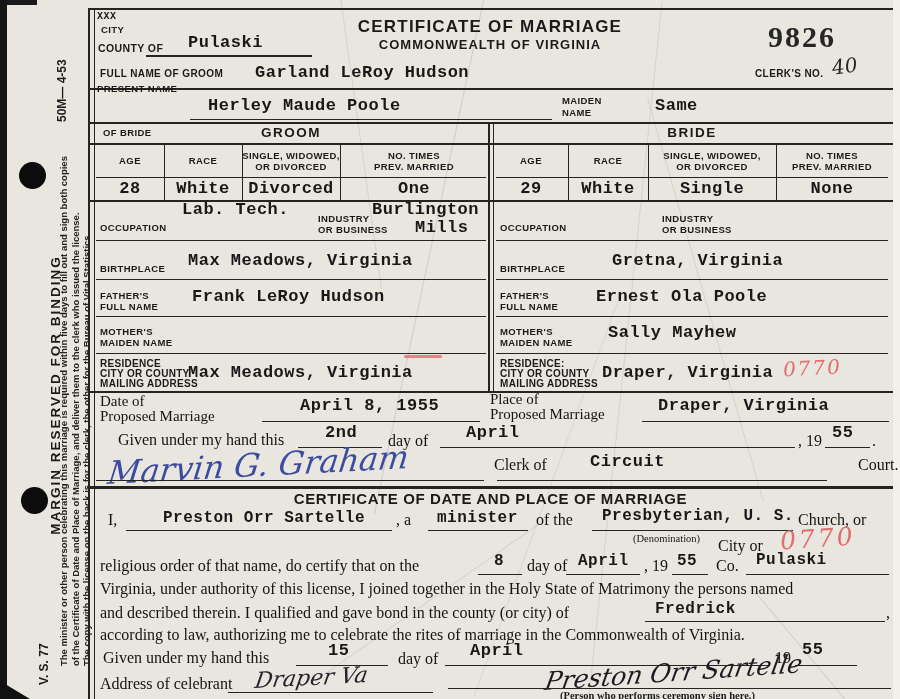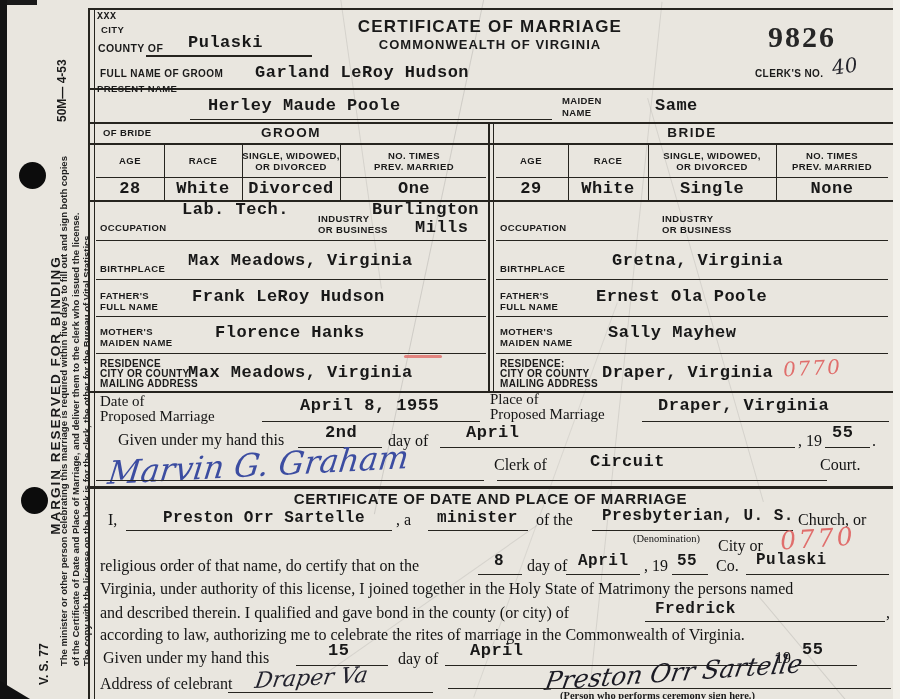--- a/index.html
+++ b/index.html
@@ -145,21 +145,20 @@
   <span class="lbl" style="left:100px;top:301px;">FULL NAME</span>
   <span class="typed t17" style="left:192px;top:287px;">Frank LeRoy Hudson</span>
   <span class="lbl" style="left:500px;top:290px;">FATHER'S</span>
   <span class="lbl" style="left:500px;top:301px;">FULL NAME</span>
   <span class="typed t17" style="left:596px;top:287px;">Ernest Ola Poole</span>
   <div class="hl" style="left:96px;top:316px;width:390px;height:1px;"></div>
   <div class="hl" style="left:496px;top:316px;width:392px;height:1px;"></div>
 
   <span class="lbl" style="left:100px;top:326px;">MOTHER'S</span>
   <span class="lbl" style="left:100px;top:337px;">MAIDEN NAME</span>
-  <span class="typed t17" style="left:215px;top:323px;">Florence Hanks</span>
   <span class="lbl" style="left:500px;top:326px;">MOTHER'S</span>
   <span class="lbl" style="left:500px;top:337px;">MAIDEN NAME</span>
   <span class="typed t17" style="left:608px;top:323px;">Sally Mayhew</span>
   <div class="hl" style="left:96px;top:353px;width:390px;height:1px;"></div>
   <div class="hl" style="left:496px;top:353px;width:392px;height:1px;"></div>
 
   <span class="lbl8" style="left:100px;top:358px;">RESIDENCE</span>
   <span class="lbl8" style="left:100px;top:368px;">CITY OR COUNTY</span>
   <span class="lbl8" style="left:100px;top:378px;">MAILING ADDRESS</span>
   <span class="typed t17" style="left:188px;top:363px;">Max Meadows, Virginia</span>
@@ -187,21 +186,21 @@
   <span class="typed t17" style="left:466px;top:423px;">April</span>
   <div class="hl" style="left:440px;top:447px;width:355px;height:1px;"></div>
   <span class="serif" style="left:798px;top:432px;">, 19</span>
   <span class="typed t17" style="left:832px;top:423px;">55</span>
   <div class="hl" style="left:825px;top:447px;width:45px;height:1px;"></div>
   <span class="serif" style="left:872px;top:432px;">.</span>
 
   <span class="script blue" style="left:108px;top:446px;font-size:32px;transform:rotate(-3deg) skewX(-10deg);">Marvin G. Graham</span>
   <span class="serif" style="left:494px;top:456px;">Clerk of</span>
   <span class="typed t17" style="left:590px;top:452px;">Circuit</span>
-  <span class="serif" style="left:820px;top:456px;text-align:right;">Court.</span>
+  <span class="serif" style="left:858px;top:456px;text-align:right;">Court.</span>
   <div class="hl" style="left:96px;top:480px;width:388px;height:1px;"></div>
   <div class="hl" style="left:497px;top:480px;width:330px;height:1px;"></div>
   <div class="hl" style="left:88px;top:486px;width:805px;height:3px;"></div>
 
   <div class="cell" style="left:88px;top:490px;width:805px;font-weight:bold;font-size:15px;letter-spacing:.6px;">CERTIFICATE OF DATE AND PLACE OF MARRIAGE</div>
 
   <span class="serif" style="left:108px;top:511px;">I,</span>
   <span class="typed" style="left:163px;top:509px;">Preston Orr Sartelle</span>
   <div class="hl" style="left:126px;top:530px;width:266px;height:1px;"></div>
   <span class="serif" style="left:396px;top:511px;">, a</span>

